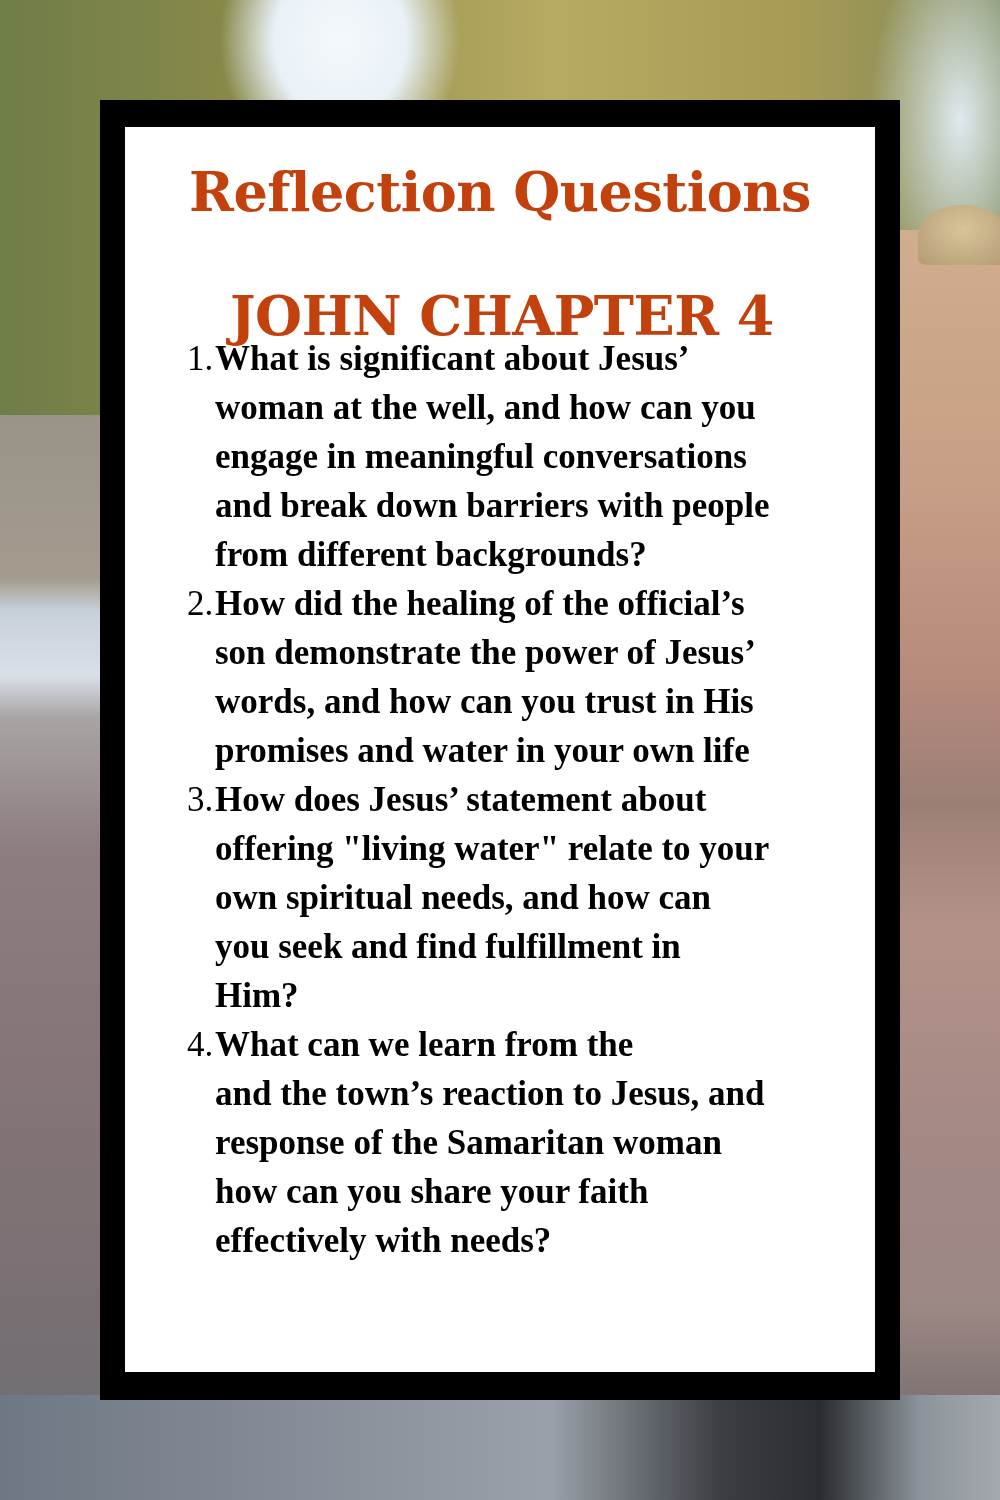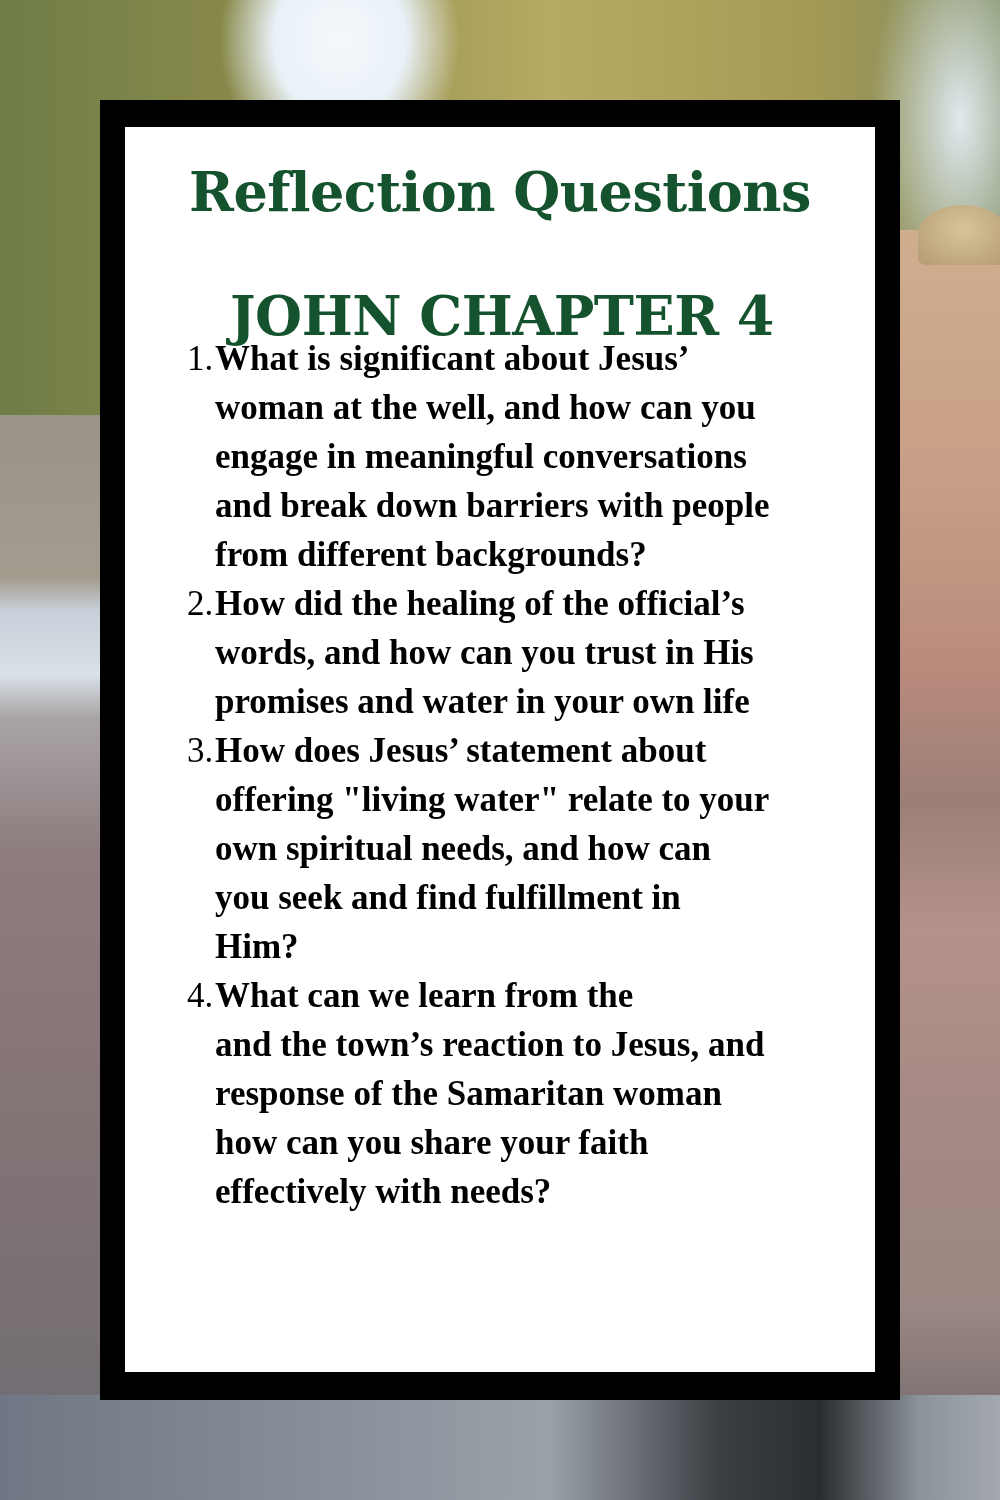--- a/index.html
+++ b/index.html
@@ -34,21 +34,21 @@
   }
   .frame {
     position: absolute; left: 100px; top: 100px; width: 800px; height: 1300px;
     background: #000;
   }
   .card {
     position: absolute; left: 25px; top: 27px; width: 750px; height: 1245px;
     background: #fff;
   }
   .title {
-    margin: 0; text-align: center; color: #14532d;
+    margin: 0; text-align: center; color: #c2410c;
     font-family: "DejaVu Serif", serif; font-weight: bold;
     font-size: 54px; letter-spacing: -0.5px;
   }
   .title.t1 { position: absolute; top: 30px; left: 0; right: 0; line-height: 70px; }
   .title.t2 { position: absolute; top: 118px; left: 4px; right: 0; line-height: 70px; margin-top: 36px; }
   .qlist {
     position: absolute; left: 0; top: 207px; right: 0;
     margin: 0; padding: 0; list-style: none;
   }
   .q {
@@ -83,20 +83,21 @@
         <span class="num">1.</span>
         <span class="line">What is significant about Jesus’</span>
         <span class="line">woman at the well, and how can you</span>
         <span class="line">engage in meaningful conversations</span>
         <span class="line">and break down barriers with people</span>
         <span class="line">from different backgrounds?</span>
       </li>
       <li class="q">
         <span class="num">2.</span>
         <span class="line">How did the healing of the official’s</span>
+        <span class="line">son demonstrate the power of Jesus’</span>
         <span class="line">words, and how can you trust in His</span>
         <span class="line">promises and water in your own life</span>
       </li>
       <li class="q">
         <span class="num">3.</span>
         <span class="line">How does Jesus’ statement about</span>
         <span class="line">offering "living water" relate to your</span>
         <span class="line">own spiritual needs, and how can</span>
         <span class="line">you seek and find fulfillment in</span>
         <span class="line">Him?</span>

